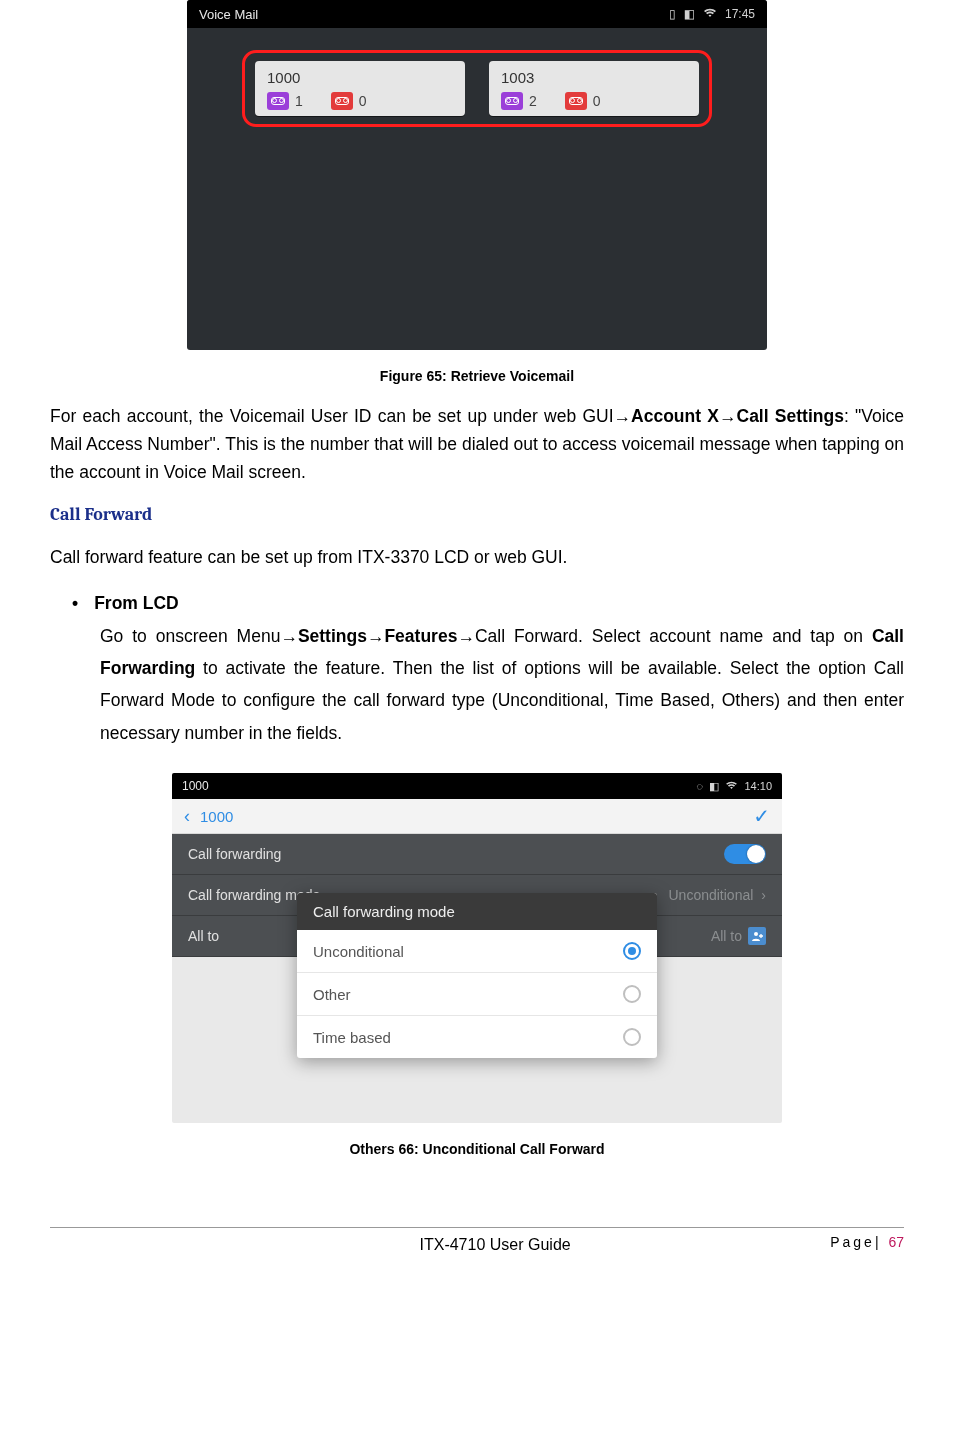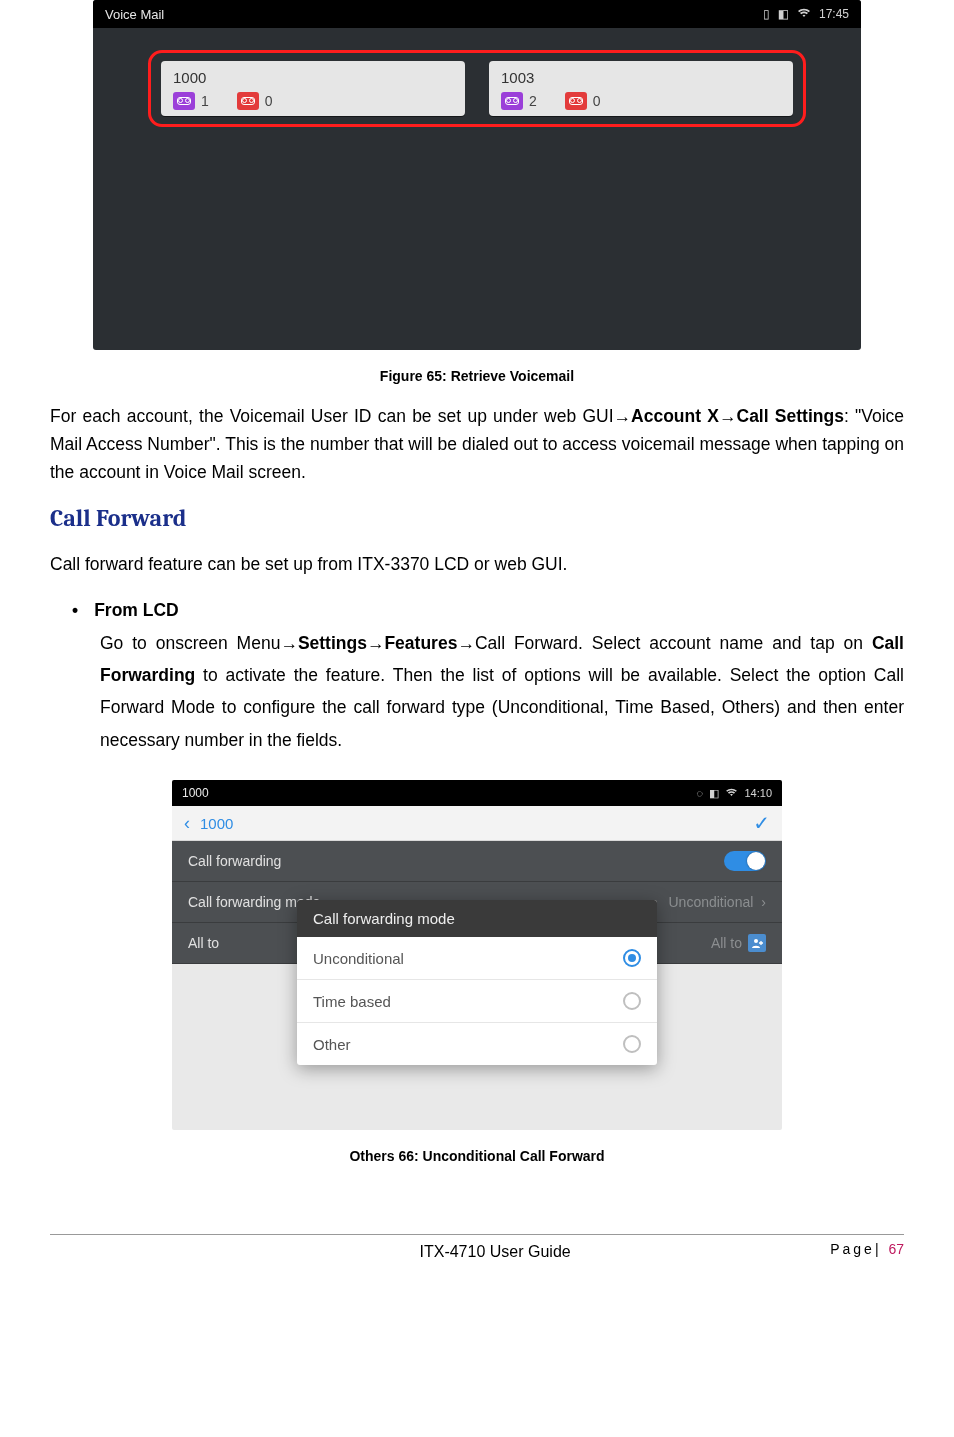--- a/index.html
+++ b/index.html
@@ -1,18 +1,18 @@
 <!DOCTYPE html>
 <html><head>
 <meta charset="utf-8">
 <style>
   html,body{margin:0;padding:0;background:#fff;font-family:Arial,Helvetica,sans-serif;color:#000;}
   .page{width:954px;margin:0 auto;padding:0 50px 30px 50px;box-sizing:border-box;}
   
-  .phone1{width:768px;height:350px;margin:0 auto;background:#2b2f33;border-radius:3px;overflow:hidden;}
+  .phone1{width:580px;height:350px;margin:0 auto;background:#2b2f33;border-radius:3px;overflow:hidden;}
   .p1-bar{height:28px;background:#000;color:#e7e7e7;display:flex;align-items:center;font-size:13px;padding:0 12px;}
   .p1-bar .title{flex:0 0 auto;}
   .p1-bar .spacer{flex:1;}
   .p1-bar .ic{margin-left:8px;opacity:.9;font-size:12px;}
   .vm-outline{margin:22px 55px 0 55px;border:3px solid #ff1d1d;border-radius:14px;padding:8px 10px;display:flex;gap:24px;}
   .vm-card{flex:1;background:#e6e6e6;border-radius:4px;padding:8px 12px 6px 12px;box-shadow:0 1px 0 rgba(0,0,0,.5);}
   .vm-acct{font-size:15px;color:#333;margin-bottom:6px;}
   .vm-row{display:flex;align-items:center;gap:6px;}
   .vm-ico{width:22px;height:18px;border-radius:3px;display:flex;align-items:center;justify-content:center;position:relative;}
   .vm-ico.purple{background:#9b3fd9;}
@@ -20,21 +20,21 @@
   .vm-ico::after{content:"";position:absolute;bottom:-4px;left:5px;border:4px solid transparent;}
   .vm-ico.purple::after{border-top-color:#9b3fd9;}
   .vm-ico.red::after{border-top-color:#e33b3b;}
   .vm-tape{width:12px;height:6px;border:1px solid #fff;border-radius:3px;position:relative;}
   .vm-tape::before,.vm-tape::after{content:"";position:absolute;width:3px;height:3px;border:1px solid #fff;border-radius:50%;top:0;}
   .vm-tape::before{left:0;} .vm-tape::after{right:0;}
   .vm-num{font-size:14px;color:#444;margin-right:22px;}
   .fig-cap{text-align:center;font-weight:bold;font-size:14px;margin:18px 0 14px 0;}
   
   .para{font-size:17.5px;line-height:1.6;text-align:justify;margin-bottom:16px;}
-  .h2{font-family:Cambria,Georgia,serif;font-weight:bold;color:#1b2f8a;font-size:24px;margin:18px 0 18px 0;}
+  .h2{font-family:Cambria,Georgia,serif;font-weight:bold;color:#1b2f8a;font-size:18px;margin:18px 0 18px 0;}
   .bullet{margin:22px 0 0 22px;}
   .bullet-head{font-size:17.5px;font-weight:bold;margin-bottom:6px;}
   .bullet-head::before{content:"•";font-weight:bold;margin-right:16px;}
   .bullet-body{font-size:17.5px;line-height:1.85;text-align:justify;margin-left:28px;}
   .arrow{font-family:Arial;}
   
   .phone2{width:610px;height:350px;margin:24px auto 0 auto;background:#e9e9e9;border-radius:2px;overflow:hidden;font-size:14px;}
   .p2-bar{height:26px;background:#000;color:#eaeaea;display:flex;align-items:center;padding:0 10px;font-size:12px;}
   .p2-bar .spacer{flex:1;}
   .p2-bar .ic{margin-left:6px;opacity:.9;font-size:11px;}
@@ -174,26 +174,26 @@
     <div class="p2-pad"></div>
 
     <div class="p2-overlay">
       <div class="p2-ov-title">Call forwarding mode</div>
       <div class="p2-opt">
         <span>Unconditional</span>
         <span class="spacer"></span>
         <span class="radio on"></span>
       </div>
       <div class="p2-opt">
-        <span>Time based</span>
+        <span>Other</span>
         <span class="spacer"></span>
         <span class="radio"></span>
       </div>
       <div class="p2-opt">
-        <span>Other</span>
+        <span>Time based</span>
         <span class="spacer"></span>
         <span class="radio"></span>
       </div>
     </div>
   </div>
   <div class="fig-cap">Others 66: Unconditional Call Forward</div>
 
   <hr class="ft-rule">
   <div class="ft">
     <div style="width:110px;"></div>

